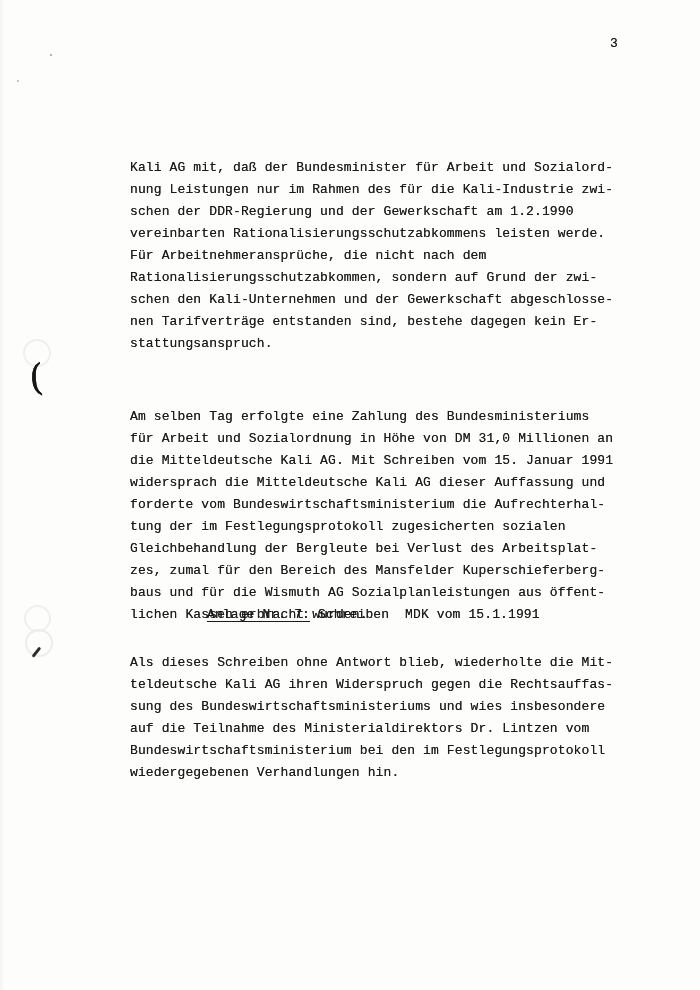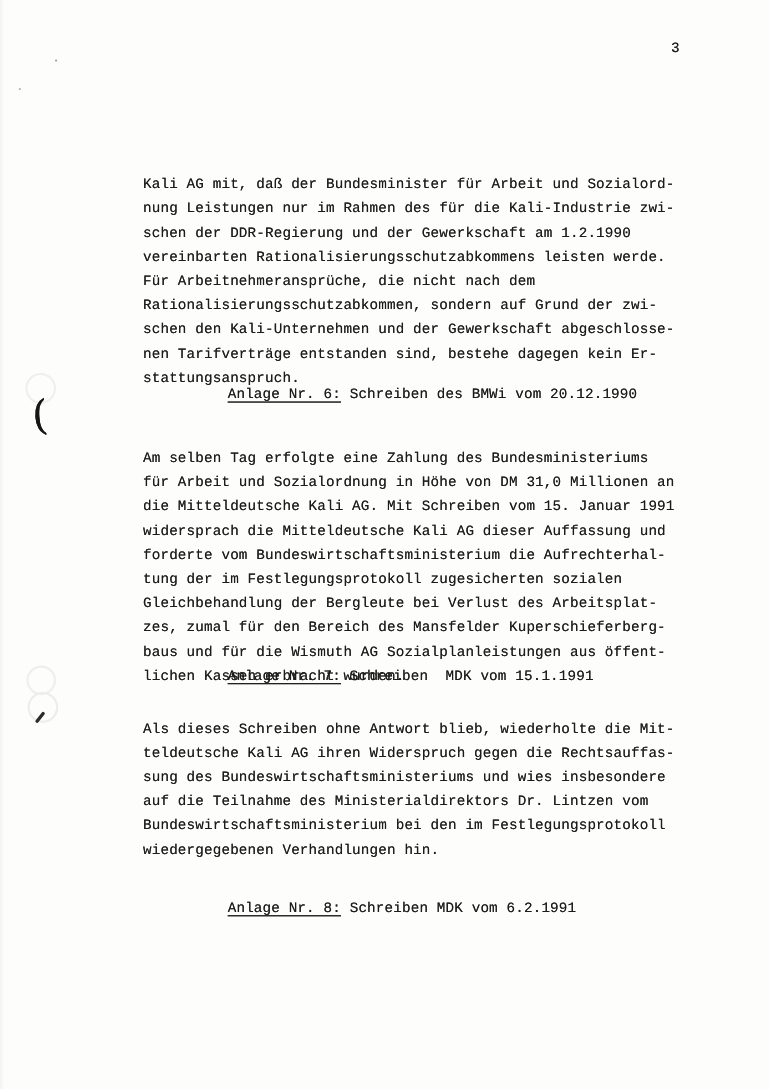--- a/index.html
+++ b/index.html
@@ -108,21 +108,20 @@
   <div class="para para-1">Kali AG mit, daß der Bundesminister für Arbeit und Sozialord-
 nung Leistungen nur im Rahmen des für die Kali-Industrie zwi-
 schen der DDR-Regierung und der Gewerkschaft am 1.2.1990
 vereinbarten Rationalisierungsschutzabkommens leisten werde.
 Für Arbeitnehmeransprüche, die nicht nach dem
 Rationalisierungsschutzabkommen, sondern auf Grund der zwi-
 schen den Kali-Unternehmen und der Gewerkschaft abgeschlosse-
 nen Tarifverträge entstanden sind, bestehe dagegen kein Er-
 stattungsanspruch.</div>
 
-  <div class="annex annex-6"><span class="annex-label">Anlage Nr. 6:</span><span> Schreiben des BMWi vom 20.12.1990</span></div>
 
   <div class="para para-2">Am selben Tag erfolgte eine Zahlung des Bundesministeriums
 für Arbeit und Sozialordnung in Höhe von DM 31,0 Millionen an
 die Mitteldeutsche Kali AG. Mit Schreiben vom 15. Januar 1991
 widersprach die Mitteldeutsche Kali AG dieser Auffassung und
 forderte vom Bundeswirtschaftsministerium die Aufrechterhal-
 tung der im Festlegungsprotokoll zugesicherten sozialen
 Gleichbehandlung der Bergleute bei Verlust des Arbeitsplat-
 zes, zumal für den Bereich des Mansfelder Kuperschieferberg-
 baus und für die Wismuth AG Sozialplanleistungen aus öffent-
@@ -130,21 +129,20 @@
 
   <div class="annex annex-7"><span class="annex-label">Anlage Nr. 7:</span><span> Schreiben  MDK vom 15.1.1991</span></div>
 
   <div class="para para-3">Als dieses Schreiben ohne Antwort blieb, wiederholte die Mit-
 teldeutsche Kali AG ihren Widerspruch gegen die Rechtsauffas-
 sung des Bundeswirtschaftsministeriums und wies insbesondere
 auf die Teilnahme des Ministerialdirektors Dr. Lintzen vom
 Bundeswirtschaftsministerium bei den im Festlegungsprotokoll
 wiedergegebenen Verhandlungen hin.</div>
 
-  <div class="annex annex-8"><span class="annex-label">Anlage Nr. 8:</span><span> Schreiben MDK vom 6.2.1991</span></div>
 
   <div class="punch-hole hole-1"></div>
   <div class="punch-hole hole-2"></div>
   <div class="punch-hole hole-3"></div>
 
   <div class="pen-paren">(</div>
   <div class="pen-tick"></div>
 
   <div class="speck speck-1"></div>
   <div class="speck speck-2"></div>

